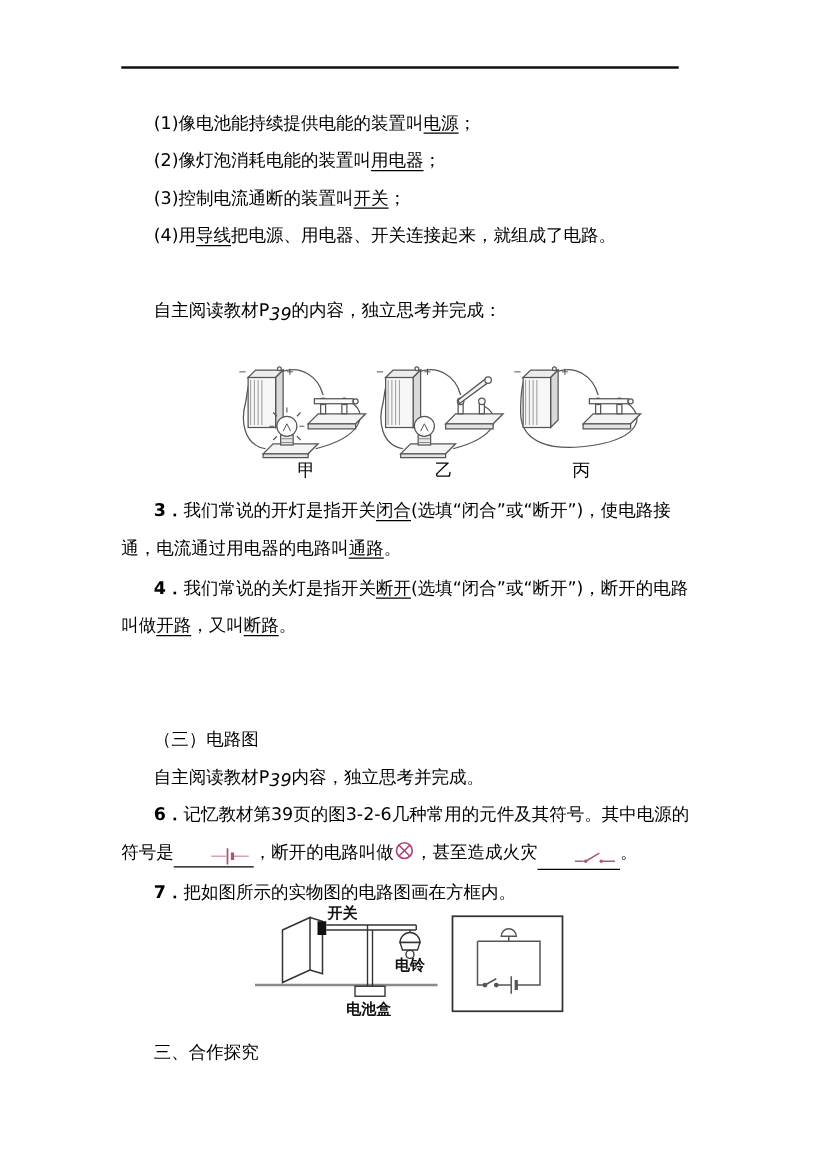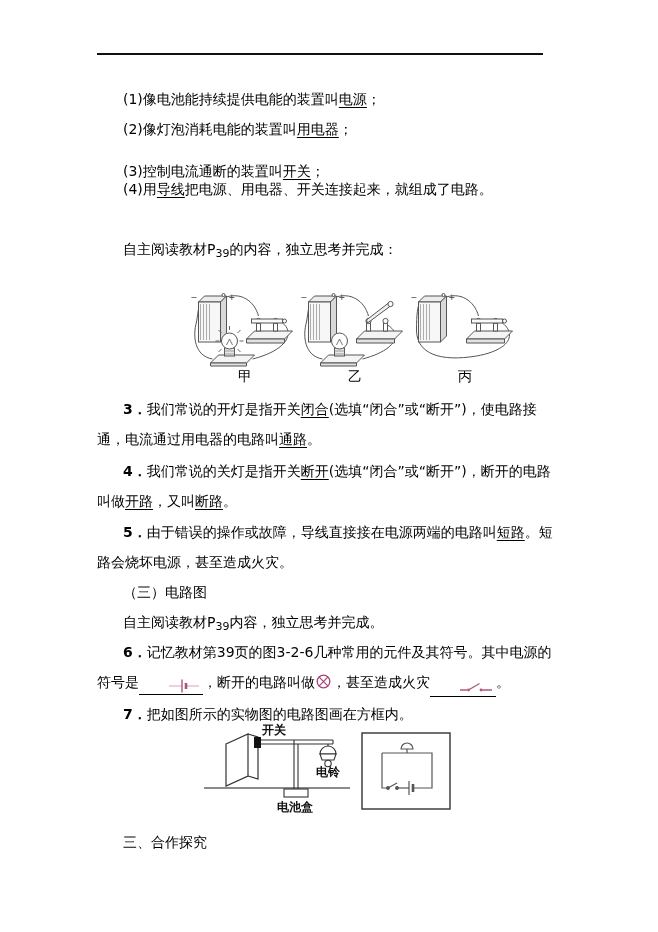--- a/index.html
+++ b/index.html
@@ -9,21 +9,21 @@
     font-family:"DejaVu Sans", sans-serif; color:#000; overflow:hidden;
   }
   .rule { position:absolute; left:97px; top:53px; width:446px; height:2px; background:#111; }
   .p {
     position:absolute; left:97px; width:464px;
     font-size:14px; line-height:30px; word-break:break-all;
   }
   .indent { text-indent:26px; }
   .u { text-decoration:underline; text-underline-offset:3px; }
   .b { font-weight:bold; }
-  .sub { font-size:11px; vertical-align:-3px; }
+  .sub { font-size:14px; vertical-align:-3px;font-style:italic; }
   .blank {
     display:inline-block; border-bottom:1px solid #000;
     height:17px; vertical-align:-4px; padding:0 2px; line-height:0;
   }
   .symwrap { display:inline-block; vertical-align:-3px; line-height:0; }
   .fig1 { position:absolute; left:190px; top:292px; width:330px; display:flex; gap:4px; }
   .fig1-labels { position:absolute; left:190px; top:368px; width:330px; display:flex; }
   .fig1-labels span { flex:1; text-align:center; font-size:14px; }
   .fig2 { position:absolute; left:200px; top:722px; }
   svg { display:block; }
@@ -31,21 +31,21 @@
 </style>
 </head>
 <body>
 
 <div class="page">
 
   <div class="rule"></div>
 
   <div class="p indent" style="top:84px"><span>(1)像电池能持续提供电能的装置叫</span><span class="u">电源</span><span>；</span></div>
   <div class="p indent" style="top:114px"><span>(2)像灯泡消耗电能的装置叫</span><span class="u">用电器</span><span>；</span></div>
-  <div class="p indent" style="top:156px"><span>(3)控制电流通断的装置叫</span><span class="u">开关</span><span>；</span></div>
+  <div class="p indent" style="top:144px"><span>(3)控制电流通断的装置叫</span><span class="u">开关</span><span>；</span></div>
   <div class="p indent" style="top:174px"><span>(4)用</span><span class="u">导线</span><span>把电源、用电器、开关连接起来，就组成了电路。</span></div>
 
   <div class="p indent" style="top:234px"><span>自主阅读教材P</span><span class="sub">39</span><span>的内容，独立思考并完成：</span></div>
 
   <div class="fig1">
 
     <svg width="106" height="78" viewBox="0 0 105 78">
       <g stroke="#555" stroke-width="1" fill="none">
         <path d="M33,6 C50,-1 64,9 68,24"></path>
         <path d="M92,31 C104,40 98,58 62,67"></path>
@@ -143,21 +143,20 @@
     </svg>
   </div>
   <div class="fig1-labels">
     <span>甲</span>
     <span>乙</span>
     <span>丙</span>
   </div>
 
   <div class="p indent" style="top:394px"><span class="b">3．</span><span>我们常说的开灯是指开关</span><span class="u">闭合</span><span>(选填“闭合”或“断开”)，使电路接通，电流通过用电器的电路叫</span><span class="u">通路</span><span>。</span></div>
   <div class="p indent" style="top:456px"><span class="b">4．</span><span>我们常说的关灯是指开关</span><span class="u">断开</span><span>(选填“闭合”或“断开”)，断开的电路叫做</span><span class="u">开路</span><span>，又叫</span><span class="u">断路</span><span>。</span></div>
-  <div class="p indent" style="top:517px"><span class="b">5．</span><span>由于错误的操作或故障，导线直接接在电源两端的电路叫</span><span class="u">短路</span><span>。短路会烧坏电源，甚至造成火灾。</span></div>
 
   <div class="p indent" style="top:577px"><span>（三）电路图</span></div>
   <div class="p indent" style="top:607px"><span>自主阅读教材P</span><span class="sub">39</span><span>内容，独立思考并完成。</span></div>
 
   <div class="p indent" style="top:637px">
     <span class="b">6．</span><span>记忆教材第39页的图3-2-6几种常用的元件及其符号。其中电源的符号是</span><span class="blank"><span class="symwrap"><svg width="34" height="16" viewBox="0 0 34 16">
             <path d="M2,8 H14 M20,8 H32" stroke="#d4a3bb" stroke-width="1.2" fill="none"></path>
             <line x1="15" y1="1.5" x2="15" y2="14.5" stroke="#a8547e" stroke-width="1.4"></line>
             <line x1="19" y1="5" x2="19" y2="11" stroke="#a8547e" stroke-width="2.6"></line>
           </svg></span></span><span>，断开的电路叫做</span><span class="symwrap"><svg width="17" height="17" viewBox="0 0 17 17">

